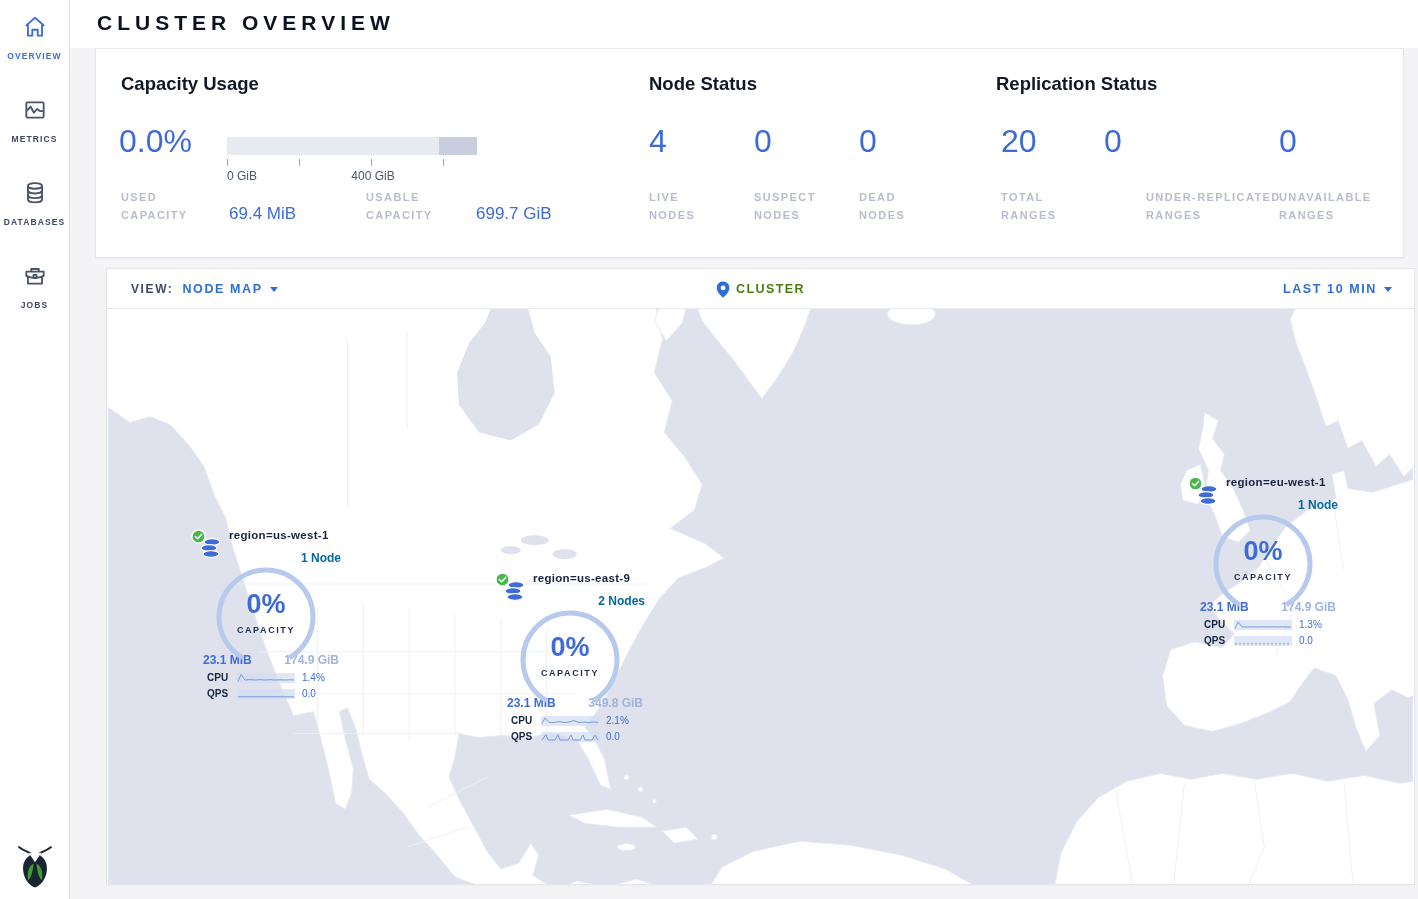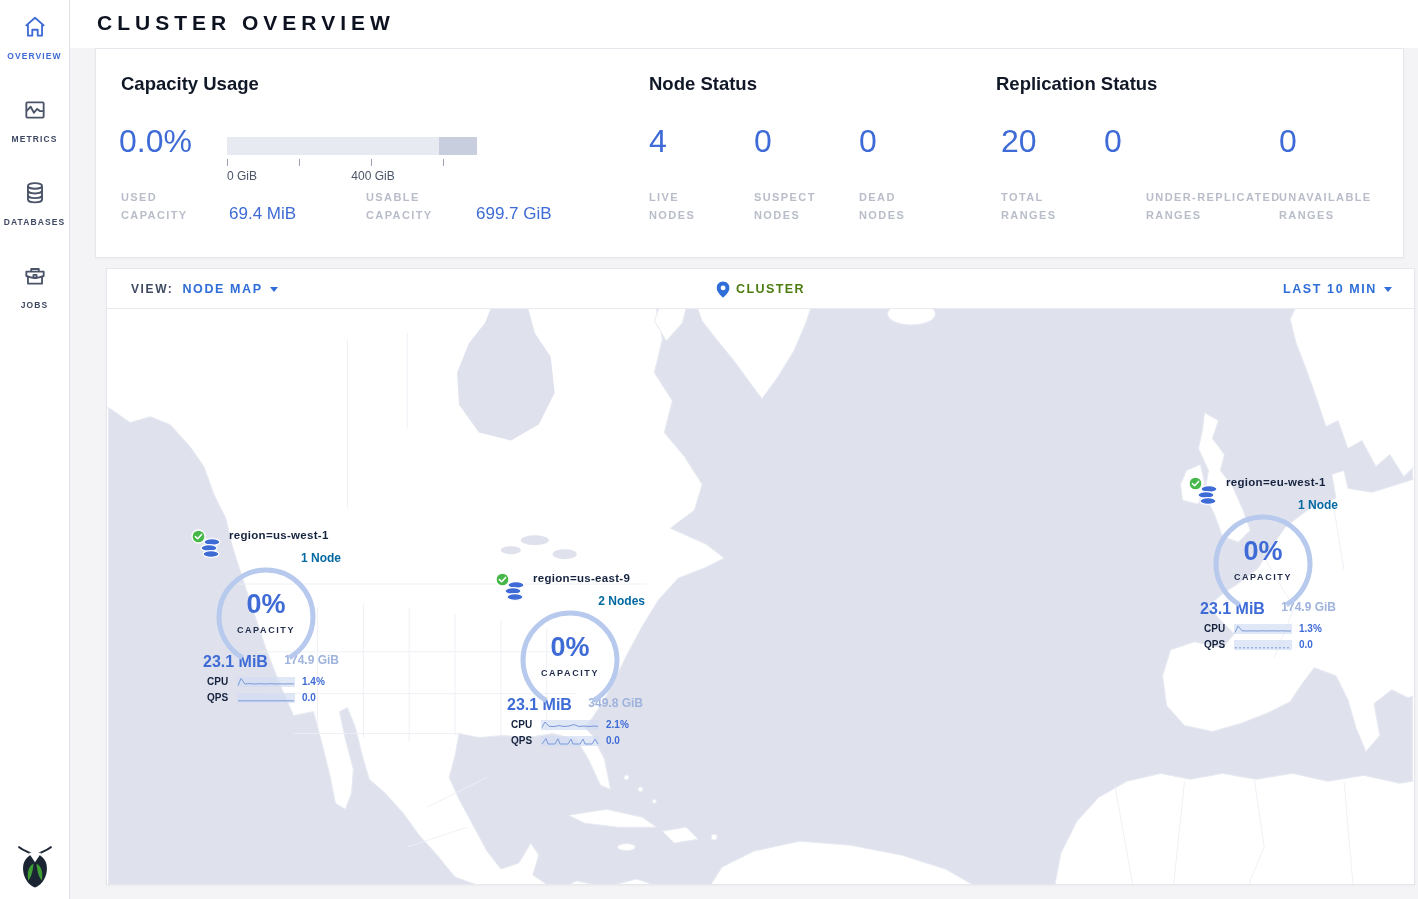--- a/index.html
+++ b/index.html
@@ -52,26 +52,26 @@
   .marker { position:absolute; width:150px; cursor:pointer; }
   .m-head { position:relative; min-height:24px; padding-left:38px; }
   .m-check { position:absolute; left:0; top:0; }
   .m-db { position:absolute; left:8px; top:8px; }
   .m-name { font-size:11.5px; font-weight:700; letter-spacing:.3px; color:#16233f; white-space:nowrap; }
   .m-nodes { font-size:12px; font-weight:700; color:#0369a1; margin-top:10px;text-align:right; }
   .m-ring { position:relative; width:104px; height:104px; margin:0 auto; }
   .m-ring .pct { position:absolute; left:0; top:24px; width:100%; text-align:center; font-size:27px; font-weight:700; color:#3e6bd6; }
   .m-ring .cap { position:absolute; left:0; top:60px; width:100%; text-align:center; font-size:9px; font-weight:700; letter-spacing:1.6px; color:#1f2c49; }
   .m-vals { display:flex; justify-content:space-between; margin-top:-16px; padding:0 2px 0 12px; }
-  .m-vals .used { font-size:16px; font-weight:700; color:#3e6bd6; }
+  .m-vals .used { font-size:12px; font-weight:700; color:#3e6bd6; }
   .m-vals .total { font-size:12px; font-weight:700; color:#9fb3dc; }
   .m-row { display:flex; align-items:center; margin-top:5px; padding-left:16px; }
   .m-row .rl { width:30px; font-size:10px; font-weight:700; color:#16233f; }
   .m-row .spark { width:58px; height:10px; margin-right:7px; }
-  .m-row .rv { font-size:10px; font-weight:700; color:#3e6bd6; }
+  .m-row .rv { font-size:10px; font-weight:400; color:#3e6bd6; }
 </style>
 </head>
 <body>
 
 <nav class="sidebar">
   <div class="side-item active">
     <span>
       <svg width="26" height="26" viewBox="0 0 24 24" fill="none" stroke="#3e6bd6" stroke-width="1.7" stroke-linejoin="round">
         <path d="M3.5 11 L12 3.5 L20.5 11"></path>
           <path d="M5.5 9.6 V20 H9.5 V14.5 H14.5 V20 H18.5 V9.6"></path>

